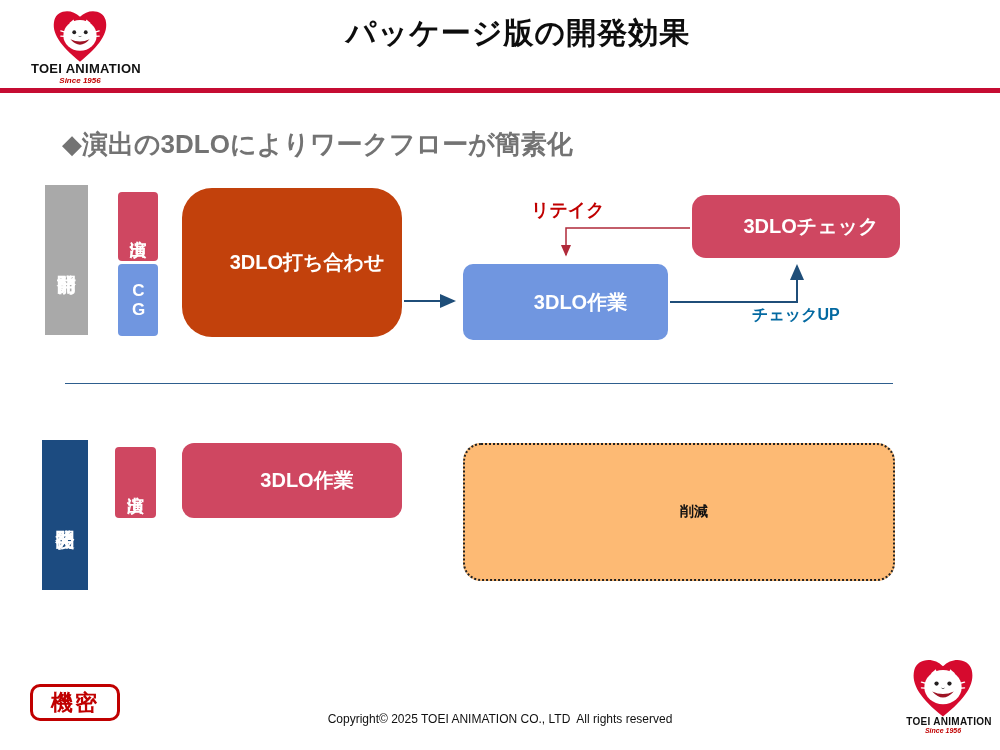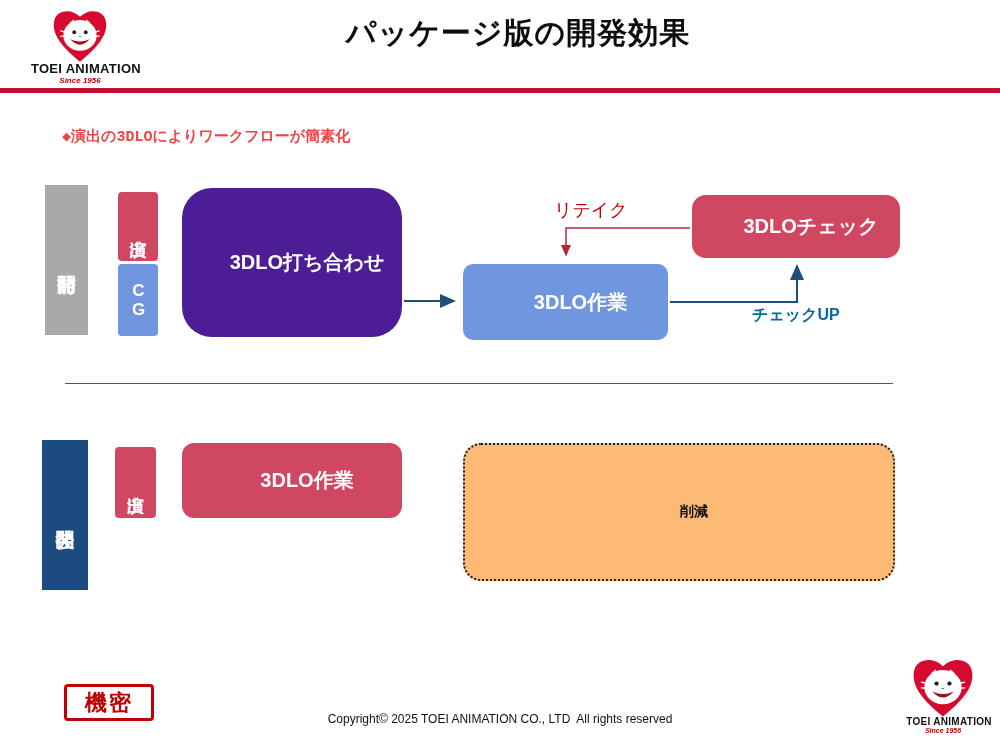--- a/index.html
+++ b/index.html
@@ -3,52 +3,52 @@
 <meta charset="utf-8">
 <style>
   * { margin:0; padding:0; box-sizing:border-box; }
   html,body { width:1000px; height:750px; }
   body { font-family:"Liberation Sans","DejaVu Sans",sans-serif; background:#fff; position:relative; overflow:hidden; }
   .abs { position:absolute; }
 
   
   .slide-title { left:0; right:0; top:13px; text-align:center; font-size:30px; font-weight:bold; color:#0d0d0d; letter-spacing:1px;margin-left:36px; }
   .red-rule { left:0; top:88px; width:1000px; height:5px; background:#c50c32; }
-  .heading { left:62px; top:127px; font-size:15px; font-weight:bold; color:#ef4444;font-family:Liberation Mono, monospace; }
+  .heading { left:62px; top:127px; font-size:26px; font-weight:bold; color:#737373; }
 
   
   .vtext { writing-mode:vertical-rl; text-orientation:upright; }
   .phase-bar { color:#fff; font-weight:bold; font-size:19px; display:flex; align-items:center; justify-content:center; z-index:2; }
   .bar-gray { left:45px; top:185px; width:43px; height:150px; background:#a9a9a9; }
   .bar-navy { left:42px; top:440px; width:46px; height:150px; background:#1c4b80; }
 
   .role-box { color:#fff; font-weight:bold; font-size:17px; display:flex; align-items:center; justify-content:center; border-radius:4px; z-index:2; }
   .role-red { background:#cf4761; }
   .role-blue { background:#7096e0; }
   .role-before-dir { left:118px; top:192px; width:40px; height:69px; }
   .role-before-cg  { left:118px; top:264px; width:40px; height:72px; }
   .role-after-dir  { left:115px; top:447px; width:41px; height:71px; }
 
   
   .node { display:flex; align-items:center; justify-content:center; color:#fff; font-weight:bold; font-size:20px; z-index:2; text-align:center;padding-left:30px; }
-  .node-meeting     { left:182px; top:188px; width:220px; height:149px; background:#4c1d95; border-radius:30px; }
+  .node-meeting     { left:182px; top:188px; width:220px; height:149px; background:#c2410c; border-radius:30px; }
   .node-work-before { left:463px; top:264px; width:205px; height:76px;  background:#7096e0; border-radius:10px; }
   .node-check       { left:692px; top:195px; width:208px; height:63px;  background:#cf4761; border-radius:14px; }
   .node-work-after  { left:182px; top:443px; width:220px; height:75px;  background:#cf4761; border-radius:12px; }
   .node-reduced     { left:463px; top:443px; width:432px; height:138px; border:2px dotted #222; border-radius:18px; color:#111; font-size:14px; background:#fdba74; }
 
   .divider { left:65px; top:383px; width:828px; height:0; border-top:1.5px solid #2e5e8e; }
 
-  .lbl-retake  { left:531px; top:198px; font-size:18px; font-weight:normal; color:#c00000; z-index:3;margin-left:23px; }
+  .lbl-retake  { left:531px; top:198px; font-size:18px; font-weight:bold; color:#c00000; z-index:3; }
   .lbl-checkup { left:752px; top:305px; font-size:16px; font-weight:bold; color:#0369a1; z-index:3; }
 
   svg.arrows { left:0; top:0; z-index:1; pointer-events:none; }
 
   
-  .confidential { left:30px; top:684px; width:90px; height:37px; border:3px solid #c00000; border-radius:4px; color:#c00000; font-size:22px; font-weight:bold; display:flex; align-items:center; justify-content:center; letter-spacing:2px;margin-left:34px; }
+  .confidential { left:30px; top:684px; width:90px; height:37px; border:3px solid #c00000; border-radius:10px; color:#c00000; font-size:22px; font-weight:bold; display:flex; align-items:center; justify-content:center; letter-spacing:2px; }
   .copyright { left:0; right:0; top:712px; text-align:center; font-size:12px; color:#111; white-space:pre; }
 
   
   .logo { display:flex; flex-direction:column; align-items:center; z-index:2; }
   .logo-top    { left:16px;  top:4px;   width:128px; }
   .logo-bottom { left:893px; top:652px; width:100px; }
   .logo-name { font-weight:bold; color:#111; letter-spacing:0.3px; white-space:nowrap;margin-left:12px; }
   .logo-top .logo-name    { font-size:13px; margin-top:-2px; }
   .logo-bottom .logo-name { font-size:10px; margin-top:-2px; }
   .logo-since { color:#c00000; font-style:italic;font-weight:bold; }

